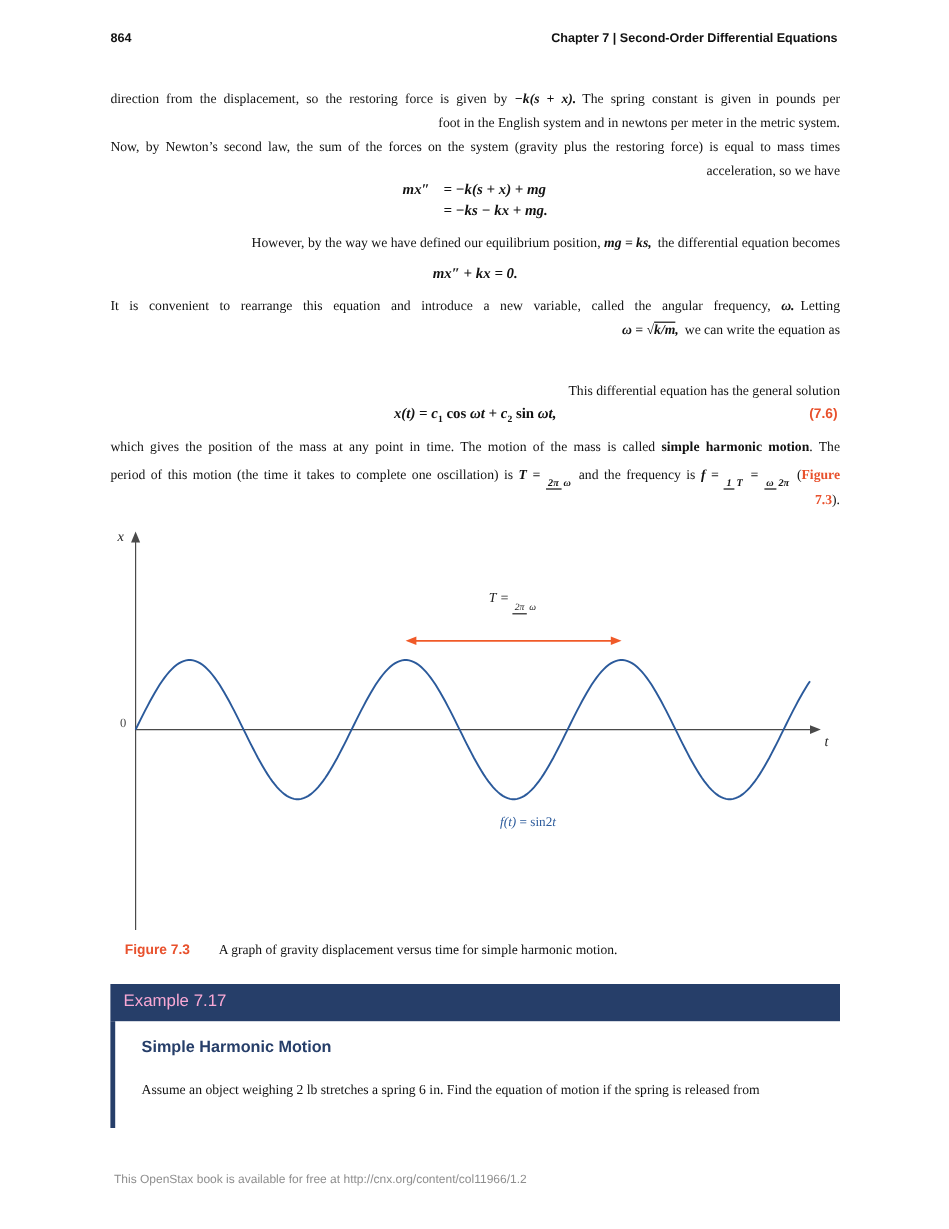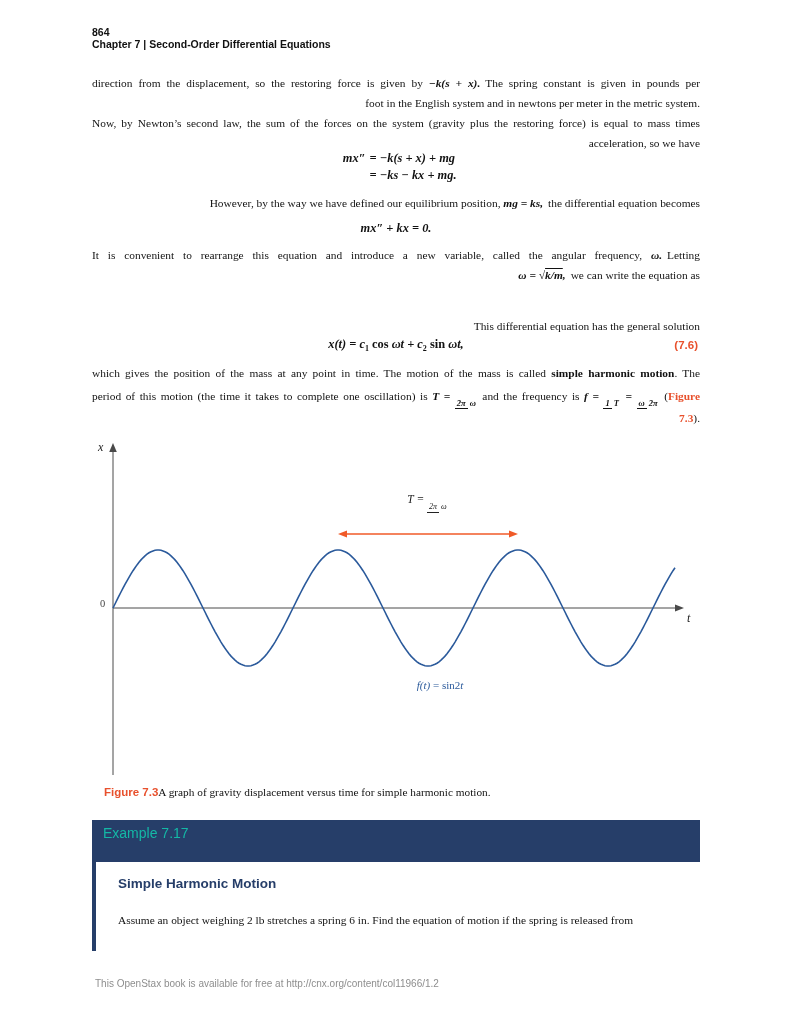--- a/index.html
+++ b/index.html
@@ -3,62 +3,62 @@
 <meta charset="utf-8">
 <style>
   :root{
     --orange:#e8512d; --navy:#263e69; --blue:#2b5a9b; --axis:#4a4a4a; --footer:#8e8e8e; --ink:#121212;
   }
   html,body{margin:0;padding:0;background:#ffffff;}
   .page{position:relative;width:791px;height:1024px;background:#fff;overflow:hidden;
         font-family:"Liberation Serif",serif;color:var(--ink);}
   
   .pg-header{position:absolute;top:26px;left:92px;right:93px;display:flex;justify-content:space-between;
-             font-family:"Liberation Sans",sans-serif;font-weight:bold;font-size:10.5px;color:#111;flex-direction:column;}
+             font-family:"Liberation Sans",sans-serif;font-weight:bold;font-size:10.5px;color:#111;}
   
   .blk{position:absolute;left:92px;width:608px;font-size:11.4px;line-height:19.5px;}
   .jline{text-align:justify;text-align-last:justify;}
   .lline{text-align:right;font-family:Liberation Serif, serif;}
   .m{font-style:italic;font-weight:bold;}
   .rm{font-style:normal;font-weight:bold;}
   .b{font-weight:bold;}
   .gap{margin-left:5px;}
   sup.s,sub.s{font-size:8px;font-weight:bold;font-style:normal;}
   .rad{text-decoration:overline;}
   
   .eq{position:absolute;left:92px;width:608px;text-align:center;font-size:12.4px;line-height:17px;}
   .eq .m,.eq .rm{font-size:12.4px;}
   .eq-num{position:absolute;right:2px;top:1px;color:var(--orange);font-family:"Liberation Sans",sans-serif;
           font-weight:bold;font-size:11.5px;font-style:normal;}
   .eq-align{display:inline-block;text-align:left;}
   .eq-align .row{display:flex;}
-  .eq-align .lhs{display:inline-block;width:30px;text-align:right;margin-right:4px;}
+  .eq-align .lhs{display:inline-block;width:30px;margin-right:4px;}
   
   .ifrac{display:inline-flex;flex-direction:row;text-align:center;vertical-align:-6px;
          line-height:1.1;font-size:8.5px;font-weight:bold;font-style:italic;}
   .ifrac .fn{border-bottom:1px solid currentColor;padding:0 2px;display:block;}
   .ifrac .fd{display:block;padding:0 2px;}
   
   .graph{position:absolute;left:95px;top:440px;width:630px;height:340px;}
   .graph svg{position:absolute;left:0;top:0;}
   .axis-line{stroke:var(--axis);stroke-width:1;}
   .axis-head{fill:var(--axis);}
   .sine{stroke:var(--blue);stroke-width:1.6;fill:none;}
   .parrow{stroke:#f05a28;stroke-width:1.4;}
   .parrow-head{fill:#f05a28;}
   .glabel{position:absolute;font-size:12px;color:#222;}
   .glabel.it{font-style:italic;}
   .t-label{left:293px;top:53px;width:80px;text-align:center;font-size:11.5px;}
   .t-label .ifrac{font-size:8px;font-weight:normal;vertical-align:-6px;}
   .func-label{left:285px;top:239px;width:120px;text-align:center;color:var(--blue);font-size:11px;}
   .caption{position:absolute;left:104px;top:786px;width:596px;font-size:11.3px;}
-  .caption .fig-label{color:var(--orange);font-family:"Liberation Sans",sans-serif;font-weight:bold;font-size:11.5px;margin-right:0;}
+  .caption .fig-label{color:var(--orange);font-family:"Liberation Sans",sans-serif;font-weight:bold;font-size:11.5px;margin-right:24px;}
   
   .example{position:absolute;left:92px;top:820px;width:608px;}
-  .ex-bar{background:var(--navy);color:#14b8a6;height:42px;line-height:26px;padding-left:11px;
+  .ex-bar{background:var(--navy);color:#f9a8d4;height:31px;line-height:26px;padding-left:11px;
           font-family:"Liberation Sans",sans-serif;font-size:14px;box-sizing:border-box;}
   .ex-body{border-left:4px solid var(--navy);padding:14px 0 0 22px;height:75px;}
   .ex-sub{color:var(--navy);font-family:"Liberation Sans",sans-serif;font-weight:bold;font-size:13.5px;}
   .ex-text{margin-top:20px;font-size:11.4px;line-height:19px;}
   
   .pg-footer{position:absolute;left:95px;top:978px;font-family:"Liberation Sans",sans-serif;
              font-size:10px;color:var(--footer);}
 </style>
 </head>
 <body>

